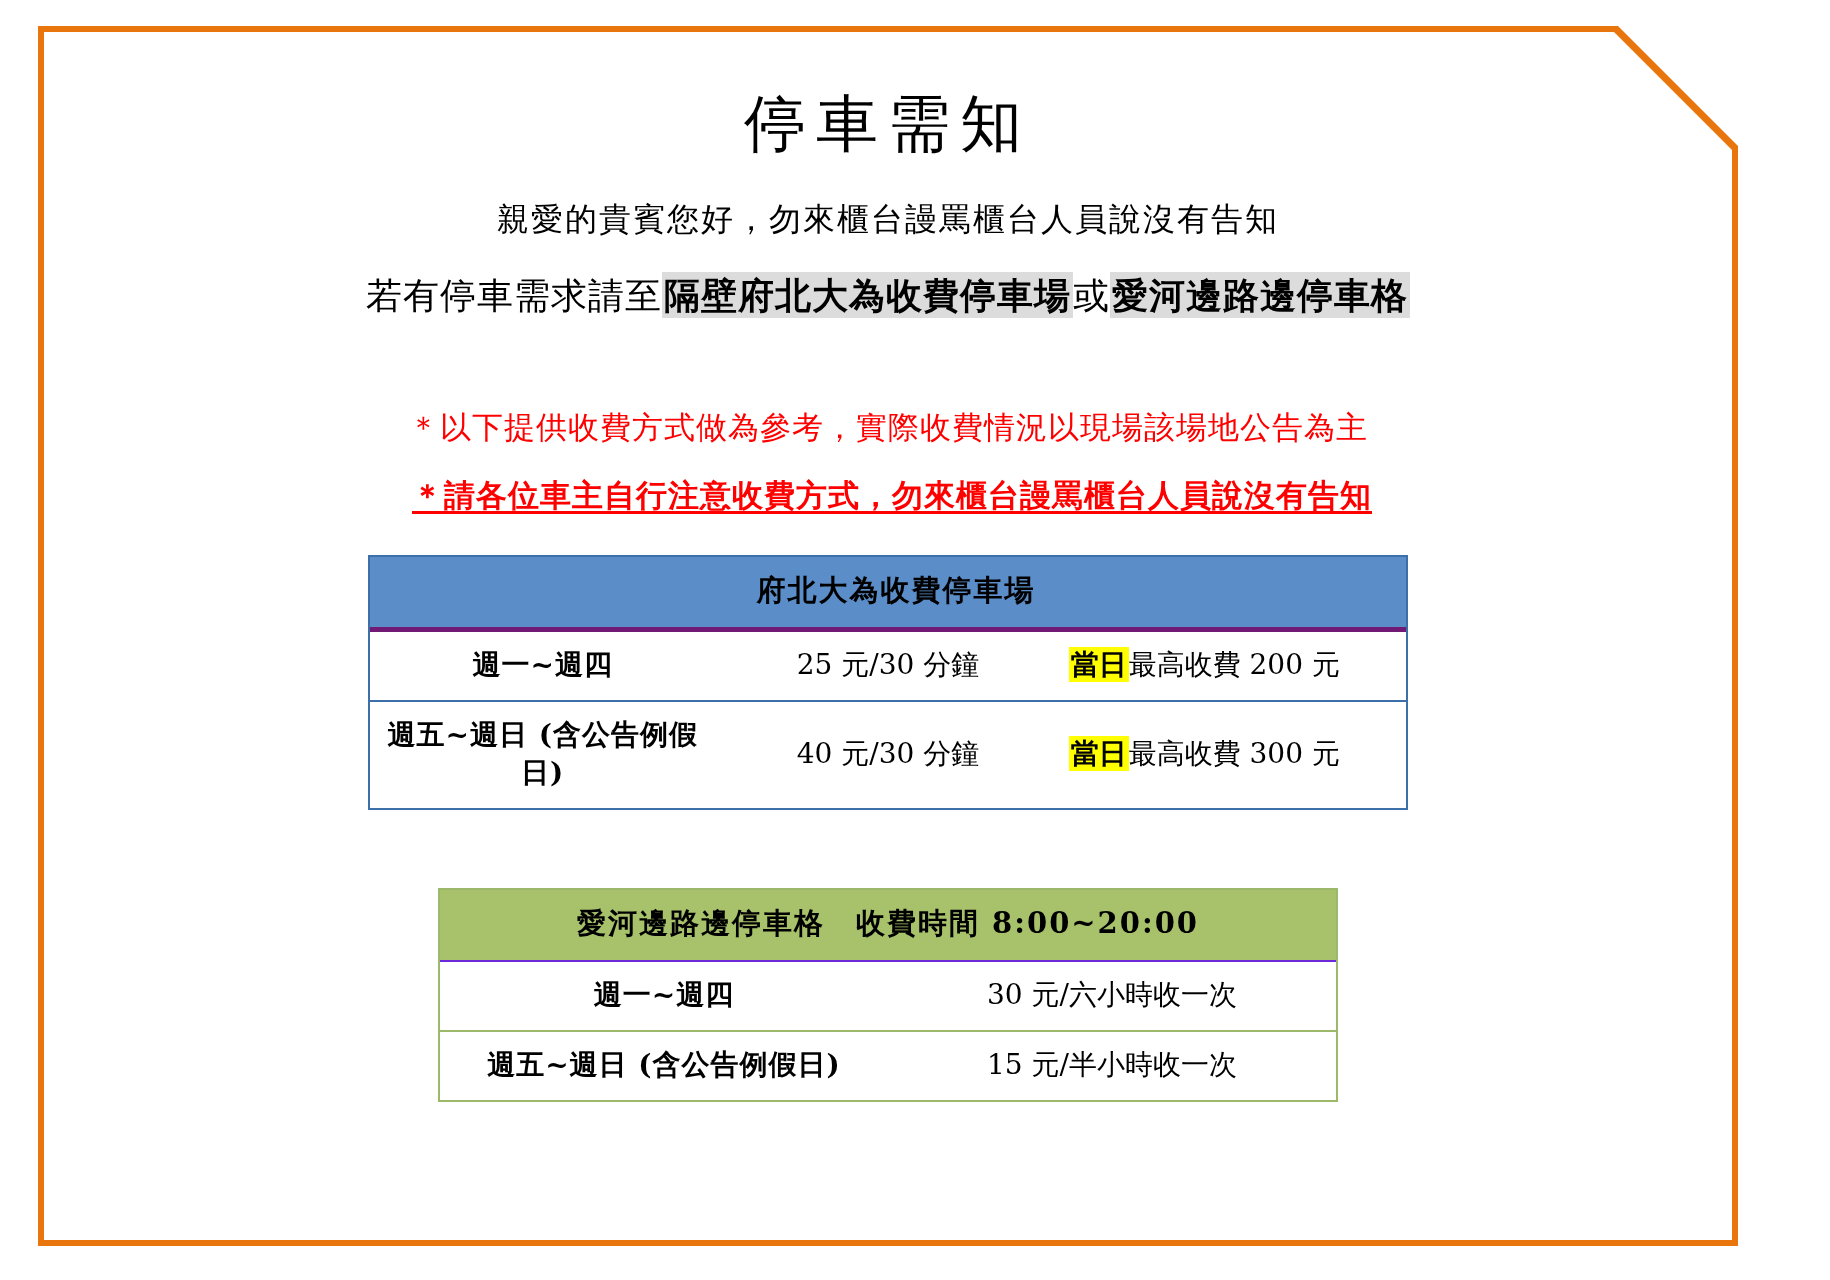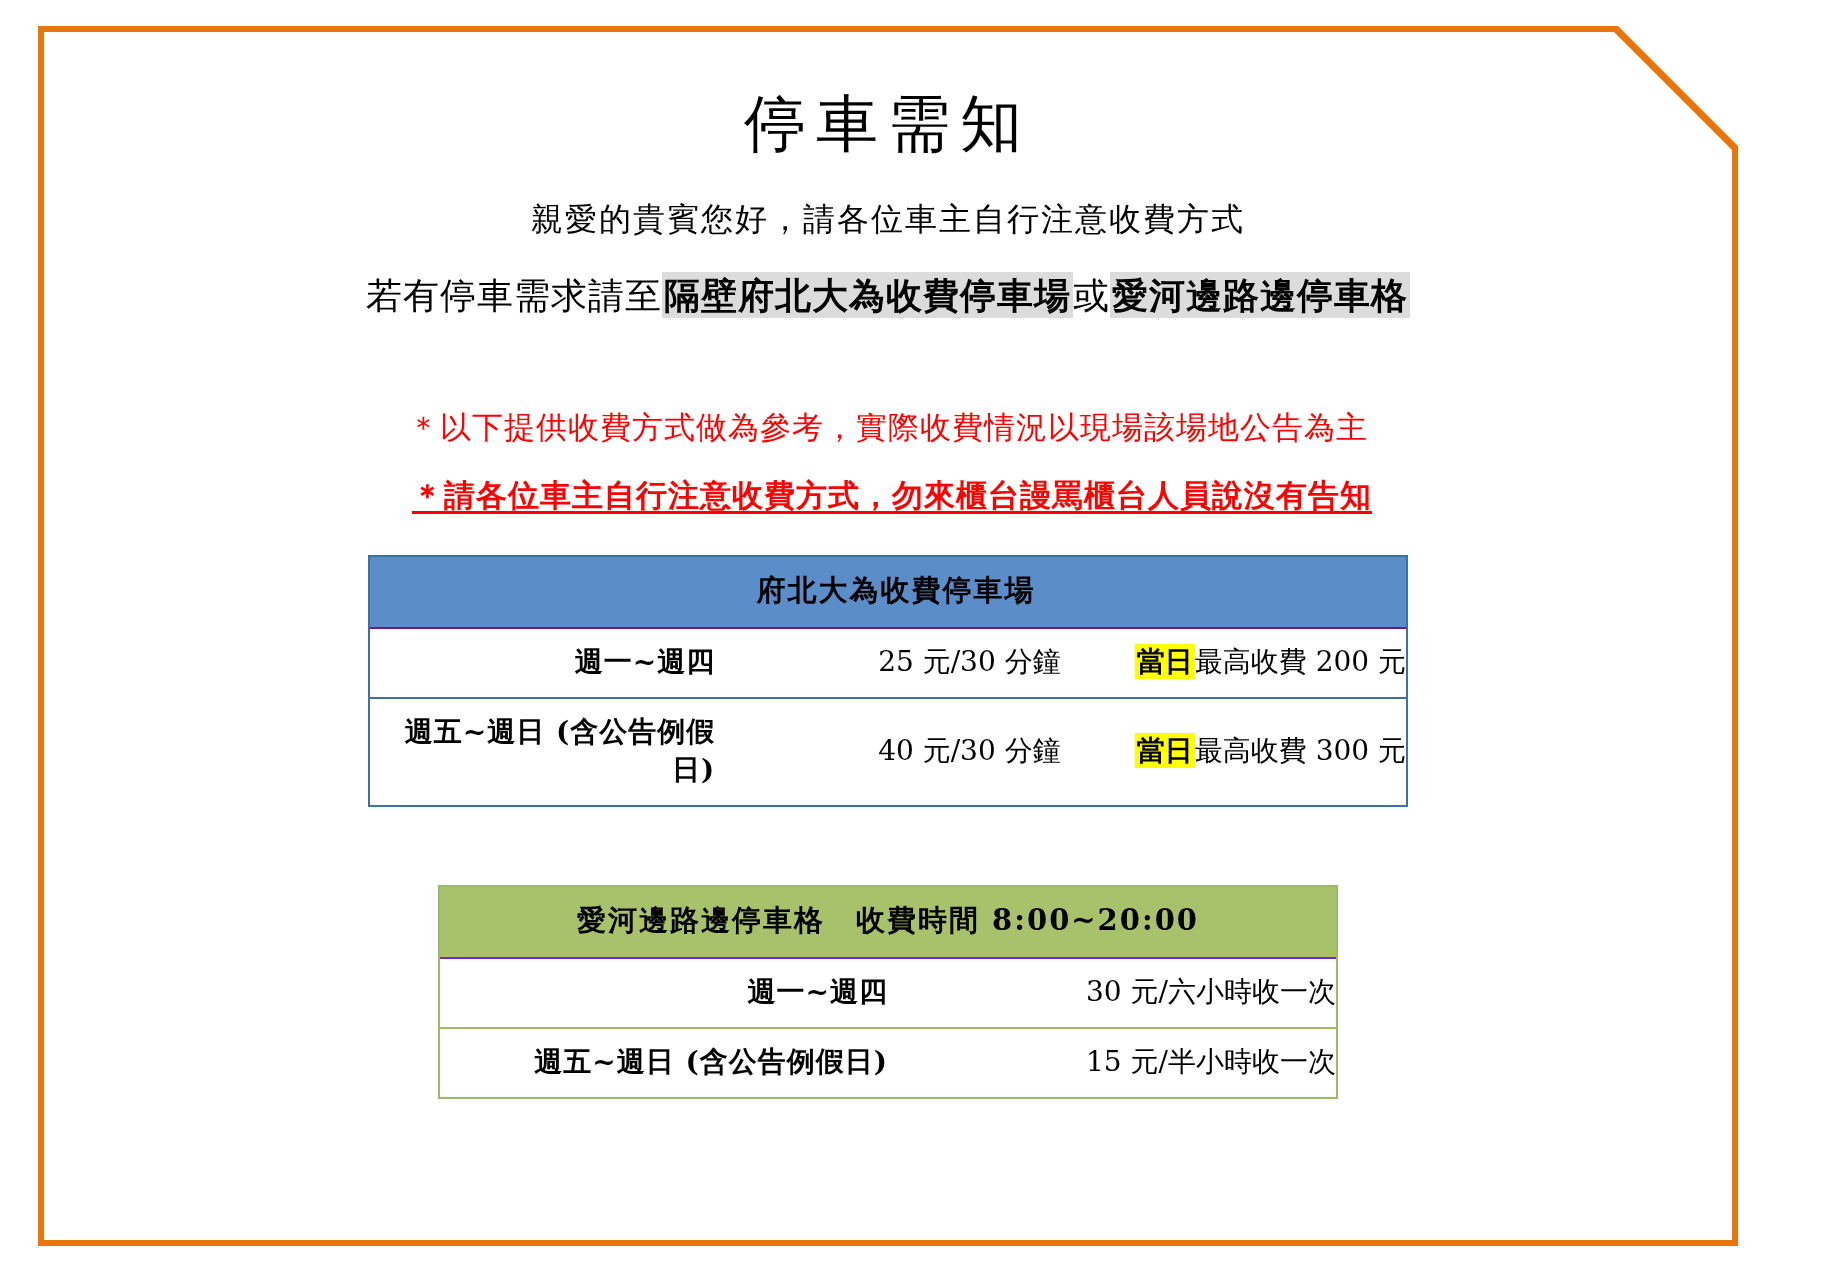--- a/index.html
+++ b/index.html
@@ -114,29 +114,28 @@
     border-collapse: collapse;
     table-layout: fixed;
   }
   .tbl th.head-blue {
     background: #5B8DC8;
     color: #000;
     font-size: 29px;
     font-weight: bold;
     padding: 14px 0 16px 16px;
     letter-spacing: 2px;
-    border-bottom: 2px solid #701a75;
+    border-bottom: 5px solid #701a75;
   }
   .tbl td {
     background: #ffffff;
     font-size: 28px;
     padding: 14px 0 16px 0;
     border-bottom: 2px solid #3D6FA8;
     vertical-align: middle;
-    text-align: right;
   }
   .tbl tr:last-child td {
     border-bottom: none;
   }
   .c-day {
     text-align: center;
     font-weight: bold;
     width: 38%;
     letter-spacing: 1px;
   }
@@ -195,21 +194,21 @@
 <body>
 
 <div class="page">
   <div class="frame-outer"></div>
   <div class="frame-inner"></div>
 
   <div class="content">
 
     <div class="doc-title">停車需知</div>
 
-    <div class="lead-1">親愛的貴賓您好，請各位車主自行注意收費方式</div>
+    <div class="lead-1">親愛的貴賓您好，勿來櫃台謾罵櫃台人員說沒有告知</div>
 
     <div class="lead-2">
       <span>若有停車需求請至</span><span class="hl-gray">隔壁府北大為收費停車場</span><span>或</span><span class="hl-gray">愛河邊路邊停車格</span>
     </div>
 
     <div class="note-red">＊以下提供收費方式做為參考，實際收費情況以現場該場地公告為主</div>
     <div class="note-red-bold"><span class="u">＊請各位車主自行注意收費方式，勿來櫃台謾罵櫃台人員說沒有告知</span></div>
 
     <div class="table-wrap-blue">
       <table class="tbl">

